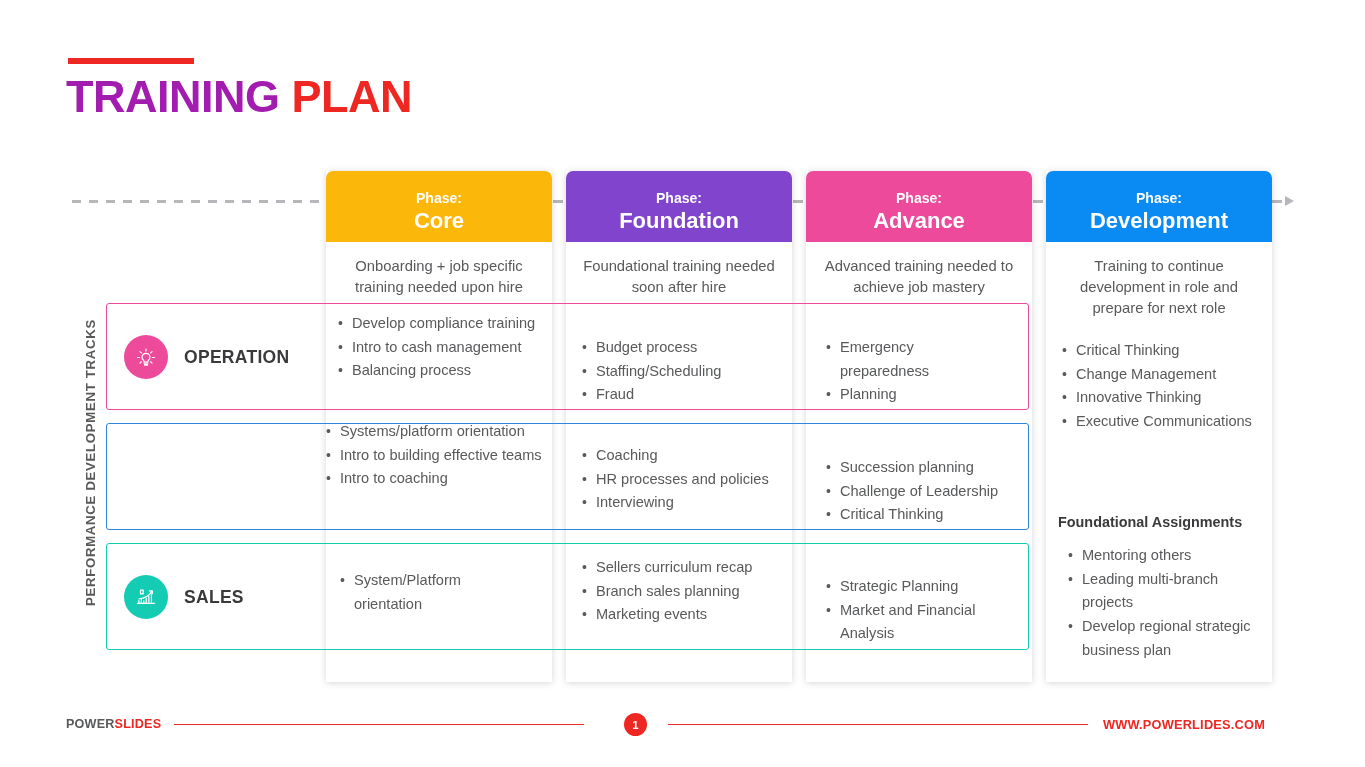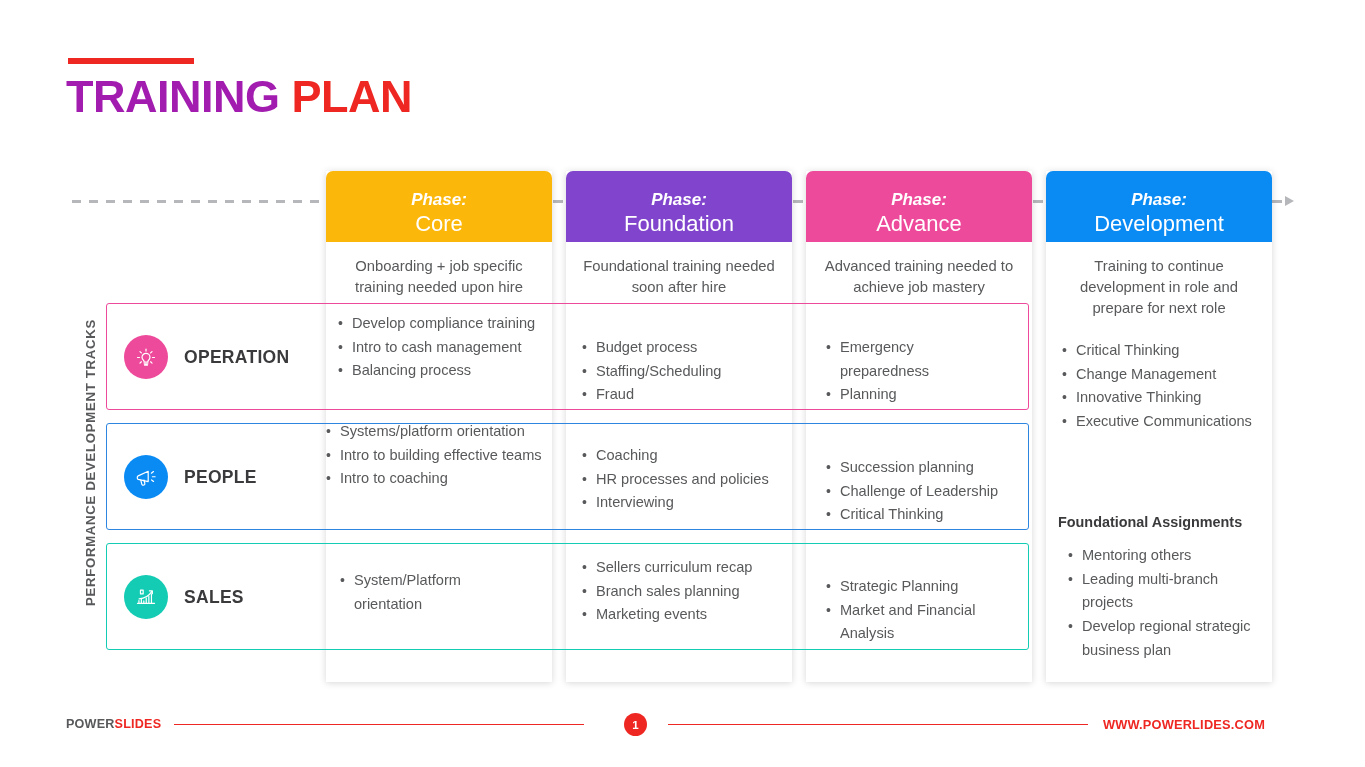--- a/index.html
+++ b/index.html
@@ -84,29 +84,28 @@
   }
   .col-head {
     height: 71px;
     color: #ffffff;
     text-align: center;
     padding-top: 4px;
     box-sizing: border-box;
     border-radius: 7px 7px 0 0;
   }
   .col-head .phase {
-    font-size: 17px;
-    font-style: italic;
+    font-size: 14px;
     font-weight: bold;
     line-height: 1;
     padding-top: 16px;
   }
   .col-head .pname {
     font-size: 22px;
-    font-weight: normal;
+    font-weight: bold;
     line-height: 1.25;
     padding-top: 2px;
   }
   .col-desc {
     font-size: 14.8px;
     line-height: 1.43;
     text-align: center;
     color: #58595b;
     padding: 14px 8px 0 8px;
   }
@@ -292,30 +291,20 @@
     <div class="row-circle" style="background:#ee4a9b;">
       <svg width="26" height="26" viewBox="0 0 32 32" fill="none" stroke="#ffffff" stroke-width="1.5" stroke-linecap="round">
         <path d="M16 11.5c-2.7 0-4.9 2.1-4.9 4.7 0 1.8 1.1 3 1.9 3.9.5.6.7 1 .7 1.6v.6h4.6v-.6c0-.6.2-1 .7-1.6.8-.9 1.9-2.1 1.9-3.9 0-2.6-2.2-4.7-4.9-4.7z"></path>
         <path d="M13.7 24.4h4.6M14.3 26.1h3.4"></path>
         <path d="M16 6.3v2.4M8.6 9.3l1.7 1.7M23.4 9.3l-1.7 1.7M5.6 16.6h2.4M24 16.6h2.4M8.6 23.6l1.7-1.7M23.4 23.6l-1.7-1.7"></path>
       </svg>
     </div>
     <div class="row-label">OPERATION</div>
   </div>
 
-  <div class="row-icon-cell" style="left:124px;top:455px;">
-    <div class="row-circle" style="background:#0a8bf4;">
-      <svg width="26" height="26" viewBox="0 0 32 32" fill="none" stroke="#ffffff" stroke-width="1.5" stroke-linecap="round" stroke-linejoin="round">
-        <path d="M6.4 14.6l12.3-5.6v12.6L6.4 18.9a1.7 1.7 0 01-1.1-1.6v-1.1c0-.7.4-1.3 1.1-1.6z"></path>
-        <path d="M9.6 19.9l1.3 5.1c.2.7.9 1.1 1.6.9l1.2-.3c.7-.2 1.1-.9.9-1.6l-1.1-4.3"></path>
-        <path d="M22.6 11.3l2.6-2M23.9 15.7h3.3M22.9 19.6l2.4 1.8"></path>
-      </svg>
-    </div>
-    <div class="row-label">PEOPLE</div>
-  </div>
 
   <div class="row-icon-cell" style="left:124px;top:575px;">
     <div class="row-circle" style="background:#14cbb4;">
       <svg width="26" height="26" viewBox="0 0 32 32" fill="none" stroke="#ffffff" stroke-width="1.5" stroke-linecap="round" stroke-linejoin="round">
         <path d="M5.5 23.8h21"></path>
         <path d="M7.3 23.8v-3.4M10.3 23.8v-5M13.3 23.8v-3M16.3 23.8v-6.4M19.5 23.8v-8.6M22.7 23.8v-11.6"></path>
         <path d="M7.5 18.3c3.6-.4 11.3-2.4 15.6-9"></path>
         <path d="M20.2 8.4h3.6v3.6"></path>
         <path d="M9.2 7.6h3.3v4.6H9.2z"></path>
       </svg>

